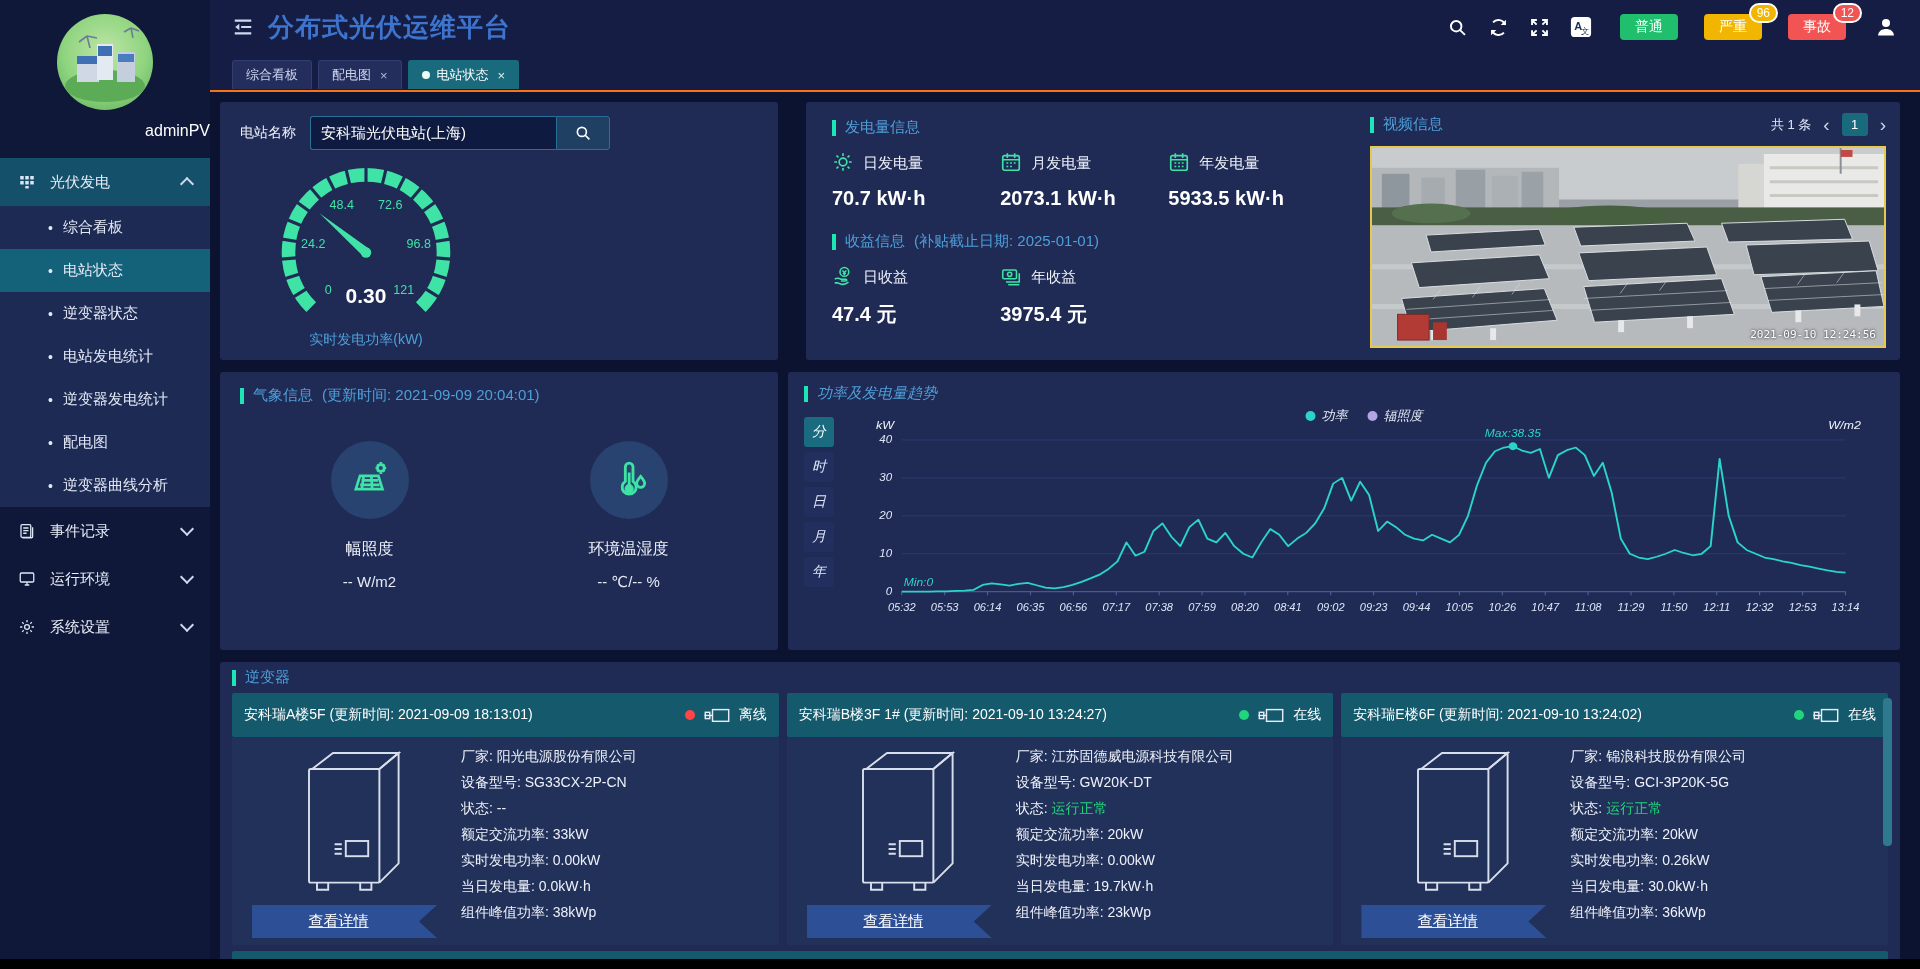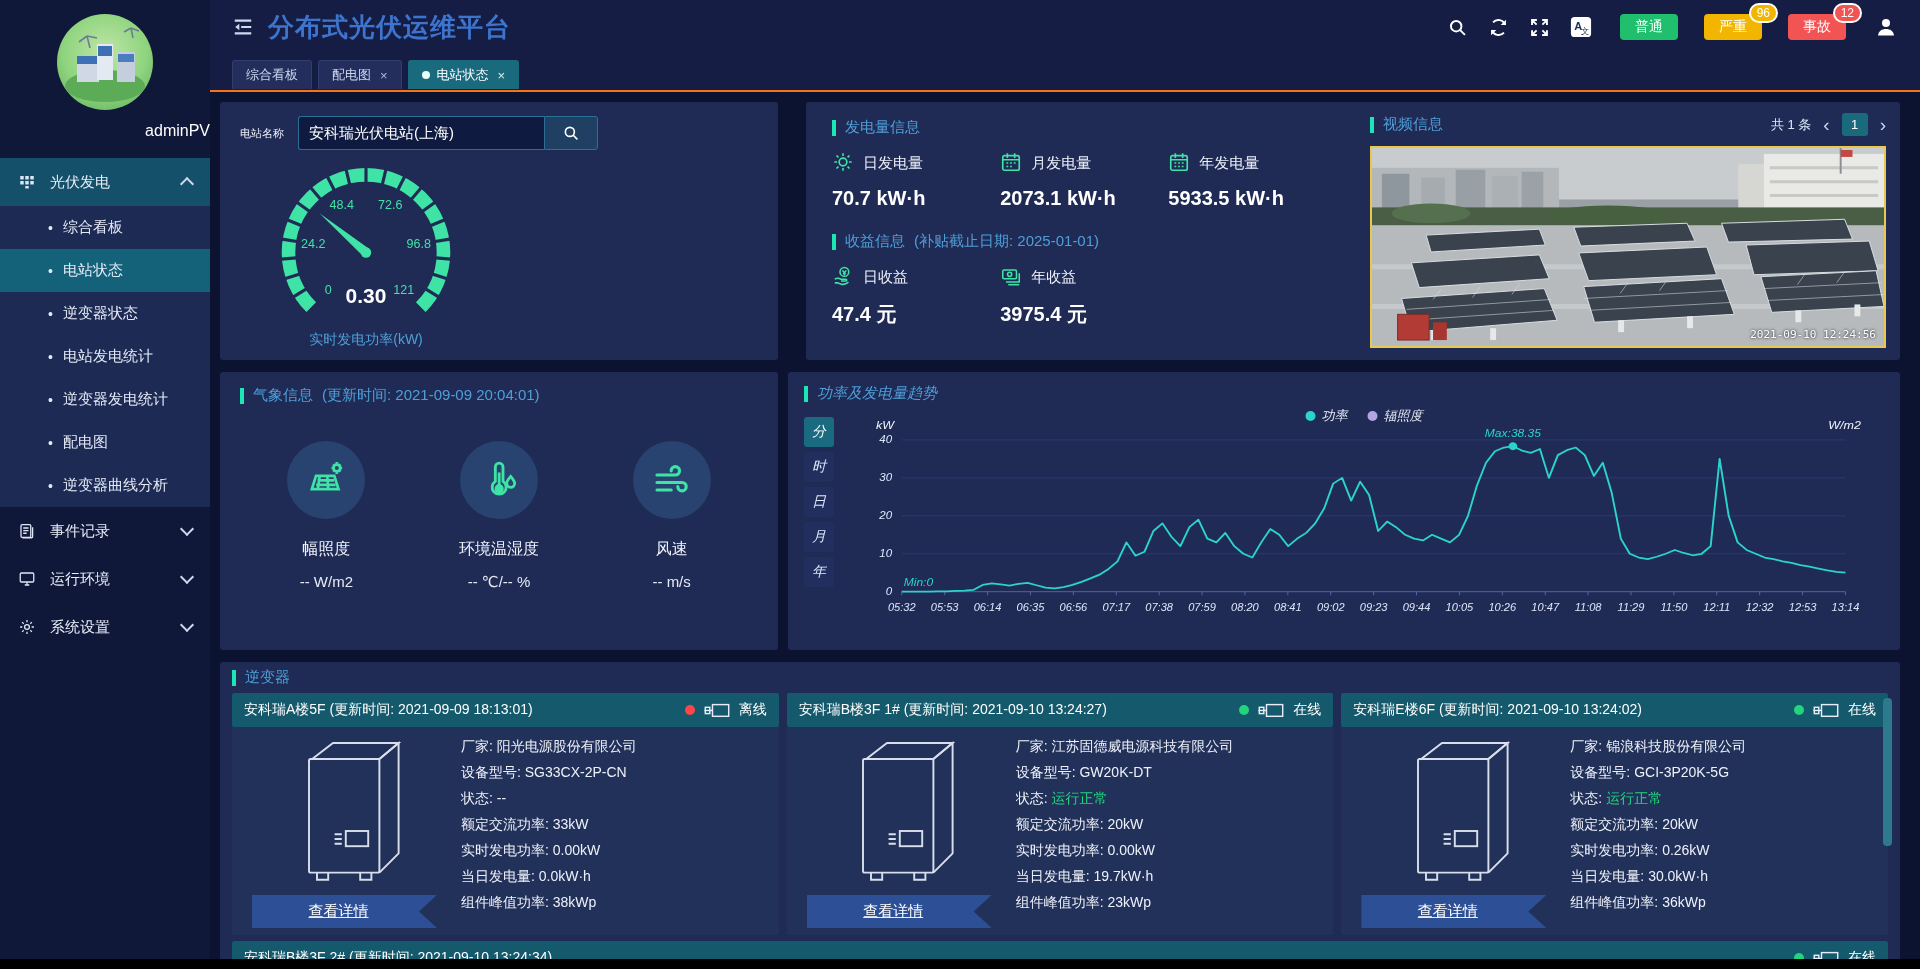--- a/index.html
+++ b/index.html
@@ -53,21 +53,21 @@
   #p-trend{left:788px;top:372px;width:1112px;height:278px;font-style:italic;}
   #p-inverters{left:220px;top:662px;width:1680px;height:345px;padding:6px 12px;box-sizing:border-box;}
 
   .ptitle{display:flex;align-items:center;gap:9px;font-size:15px;color:#4e9fd9;}
   .ptitle .bar{width:4px;height:16px;background:#1de5b4;}
   .ptitle .suffix{color:#4e9fd9;}
 
   
   #p-station{padding:14px 20px;box-sizing:border-box;}
   .search-row{display:flex;align-items:center;}
-  .search-row .lbl{font-size:11px;color:#eef1fa;margin-right:14px;}
+  .search-row .lbl{font-size:14px;color:#eef1fa;margin-right:14px;}
   .search-input{width:246px;height:34px;background:#0e1a40;border:1px solid #2a6f96;border-right:none;border-radius:3px 0 0 3px;color:#fff;font-size:15px;padding:0 10px;outline:none;box-sizing:border-box;}
   .search-btn{width:54px;height:34px;background:#1f3f63;border:1px solid #2a6f96;border-radius:0 3px 3px 0;display:flex;align-items:center;justify-content:center;color:#fff;cursor:pointer;box-sizing:border-box;}
   .station-body{display:flex;margin-top:4px;}
   .gauge-box{width:252px;text-align:center;}
   .gauge-caption{color:#4e9fd9;font-size:14px;margin-top:-4px;}
   .station-info{flex:1;padding:20px 0 0 24px;}
   .info-line{margin-bottom:21px;font-size:15px;color:#eef1fa;}
 
   
   #p-energy{padding:16px 26px;box-sizing:border-box;}
@@ -103,21 +103,21 @@
   .mode-btn.active{background:#1a6b80;color:#fff;}
   .chart-wrap{position:relative;flex:1;height:218px;}
   .legend{position:absolute;top:-2px;left:50%;transform:translateX(-50%);display:flex;gap:20px;font-size:13px;color:#e8ecf8;z-index:2;}
   .legend .entry{display:flex;align-items:center;gap:6px;cursor:pointer;}
   .legend .ldot{width:10px;height:10px;border-radius:50%;}
   .chart-wrap svg{position:absolute;left:0;top:8px;width:100%;height:210px;}
 
   
   .cards{display:flex;gap:8px;margin-top:6px;}
   .card{flex:1;display:flex;flex-direction:column;min-width:0;}
-  .card-head{height:34px;background:#14596c;border-radius:2px;display:flex;align-items:center;padding:0 12px;font-size:14px;color:#fff;}
+  .card-head{height:44px;background:#14596c;border-radius:2px;display:flex;align-items:center;padding:0 12px;font-size:14px;color:#fff;}
   .card-head .cname{flex:1;white-space:nowrap;overflow:hidden;}
   .cstatus{display:flex;align-items:center;gap:8px;}
   .sdot{width:10px;height:10px;border-radius:50%;}
   .cstatus svg{color:#e8ecf8;}
   .card-body{display:flex;height:208px;background:#223159;border-radius:0 0 2px 2px;}
   .card-left{width:225px;display:flex;flex-direction:column;align-items:center;padding-top:8px;text-decoration:underline;}
   .detail-btn{margin-top:8px;width:185px;height:33px;background:#2d4f96;color:#fff;font-size:15px;display:flex;align-items:center;justify-content:center;padding-right:12px;box-sizing:border-box;cursor:pointer;
     clip-path:polygon(0 0,100% 0,calc(100% - 18px) 50%,100% 100%,0 100%);}
   .card-fields{flex:1;padding:10px 8px 0 4px;min-width:0;}
   .frow{margin-bottom:7px;font-size:14px;color:#eef1fa;white-space:nowrap;overflow:hidden;line-height:19px;}
@@ -540,33 +540,20 @@
               <g fill="none" stroke="currentColor" stroke-width="1.7">
                 <path d="M9.8 4.2a2.3 2.3 0 0 1 4.6 0v8.6a4.2 4.2 0 1 1-4.6 0z"></path>
                 <circle cx="12.1" cy="17.2" r="1.9" fill="currentColor"></circle>
                 <path d="M12.1 15.5V7.5"></path>
                 <path d="M19 9.8c1.7 2 2.4 3.1 2.4 4.2a2.4 2.4 0 0 1-4.8 0c0-1.1.7-2.2 2.4-4.2z"></path>
               </g>
             </svg>
           </div>
     <div class="wlabel">环境温湿度</div>
     <div class="wval">-- ℃/-- %</div>
-  </div>
-        <div class="witem">
-    <div class="wcircle">
-            <svg viewBox="0 0 24 24" width="40" height="40">
-              <g fill="none" stroke="currentColor" stroke-width="1.9" stroke-linecap="round">
-                <path d="M3 9h11a2.5 2.5 0 1 0-2.5-2.5"></path>
-                <path d="M3 13.5h15a2.5 2.5 0 1 1-2.5 2.5"></path>
-                <path d="M3 18h8.5"></path>
-              </g>
-            </svg>
-          </div>
-    <div class="wlabel">风速</div>
-    <div class="wval">-- m/s</div>
   </div>
       </div>
   </div>
 
   <div class="panel" id="p-trend">
     <div class="ptitle">
       <span class="bar"></span>
       <span>功率及发电量趋势</span>
     </div>
     <div class="trend-body">

